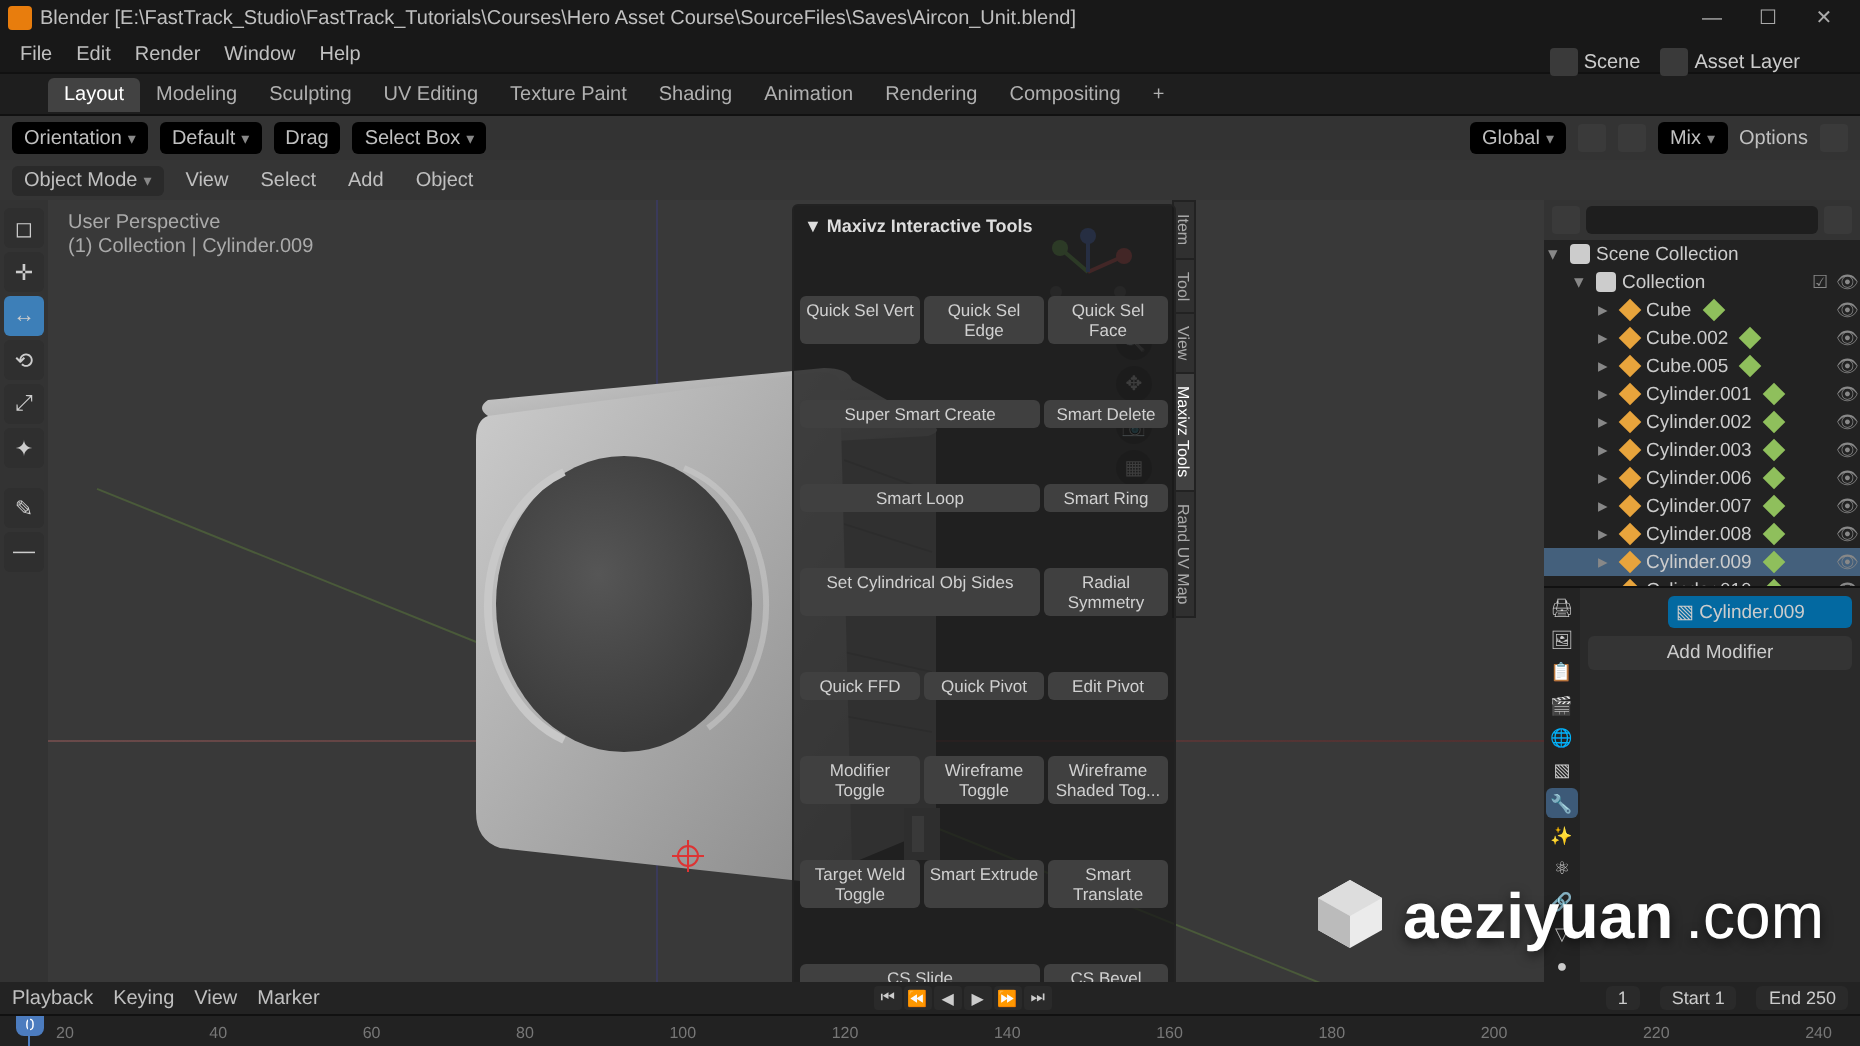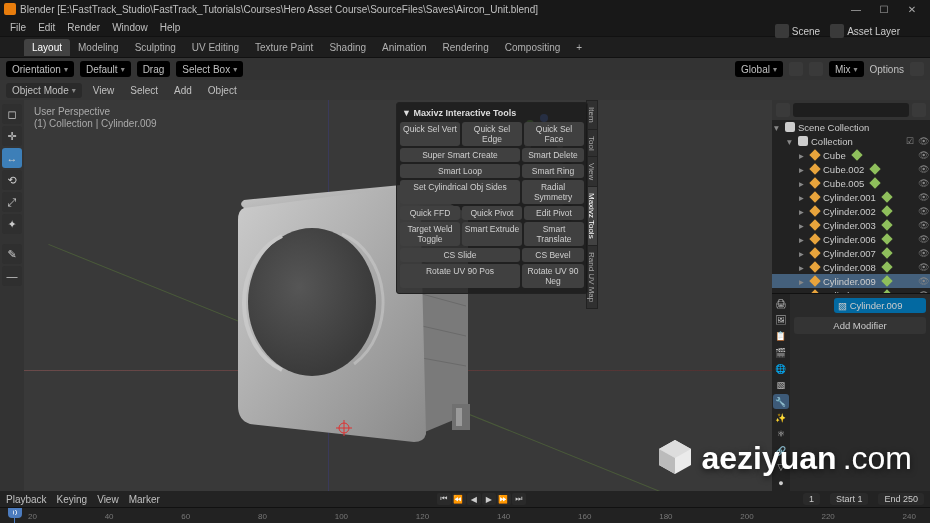--- a/index.html
+++ b/index.html
@@ -47,21 +47,21 @@
   .model{position:absolute;left:210px;top:80px;}
   svg.model{overflow:visible;}
 
   .gizmo{position:absolute;top:14px;right:206px;width:44px;height:44px;}
   .vptools{position:absolute;right:196px;top:62px;display:flex;flex-direction:column;gap:3px;}
   .vptools .vb{width:18px;height:18px;background:#2a2a2a;border-radius:9px;display:flex;align-items:center;justify-content:center;font-size:10px;color:#aaa;}
 
   .n-panel{position:absolute;top:2px;right:184px;width:192px;background:rgba(24,24,24,0.75);border:1px solid #222;border-radius:3px;padding:3px;font-size:9px;}
   .n-panel .hdr{color:#ddd;padding:2px 2px 4px;font-weight:bold;}
   .n-panel .row{display:flex;gap:2px;margin-bottom:2px;}
-  .n-panel .nb{flex:1;background:#404040;color:#d0d0d0;text-align:center;padding:2px;border-radius:3px;font-size:8.5px;}
+  .n-panel .nb{flex:1;background:#404040;color:#d0d0d0;text-align:center;padding:2px;border-radius:3px;font-size:8.5px;margin-top:26px;}
   .n-tabs{position:absolute;top:0;right:174px;width:12px;display:flex;flex-direction:column;}
   .n-tabs .nt{writing-mode:vertical-rl;padding:6px 1px;background:#303030;border:1px solid #222;font-size:8px;margin-bottom:-1px;color:#aaa;}
   .n-tabs .nt.active{background:#424242;color:#fff;}
 
   .right-col{width:158px;display:flex;background:#2a2a2a;}
   .outliner{flex:1;display:flex;flex-direction:column;}
   .out-head{height:20px;background:#333;display:flex;align-items:center;gap:3px;padding:0 4px;}
   .out-head .srch{flex:1;height:14px;background:#1e1e1e;border-radius:3px;}
   .out-head .ib{width:14px;height:14px;background:#3a3a3a;border-radius:2px;}
   .tree{flex:1;background:#222;overflow:hidden;font-size:9.5px;}
@@ -287,20 +287,25 @@
           <div class="nb">Smart Ring</div>
         </div>
       <div class="row">
           <div class="nb" style="flex:2">Set Cylindrical Obj Sides</div>
           <div class="nb">Radial Symmetry</div>
         </div>
       <div class="row">
           <div class="nb">Quick FFD</div>
           <div class="nb">Quick Pivot</div>
           <div class="nb">Edit Pivot</div>
+        </div>
+      <div class="row">
+          <div class="nb">Modifier Toggle</div>
+          <div class="nb">Wireframe Toggle</div>
+          <div class="nb">Wireframe Shaded Tog...</div>
         </div>
       <div class="row">
           <div class="nb">Target Weld Toggle</div>
           <div class="nb">Smart Extrude</div>
           <div class="nb">Smart Translate</div>
         </div>
       <div class="row">
           <div class="nb" style="flex:2">CS Slide</div>
           <div class="nb">CS Bevel</div>
         </div>

